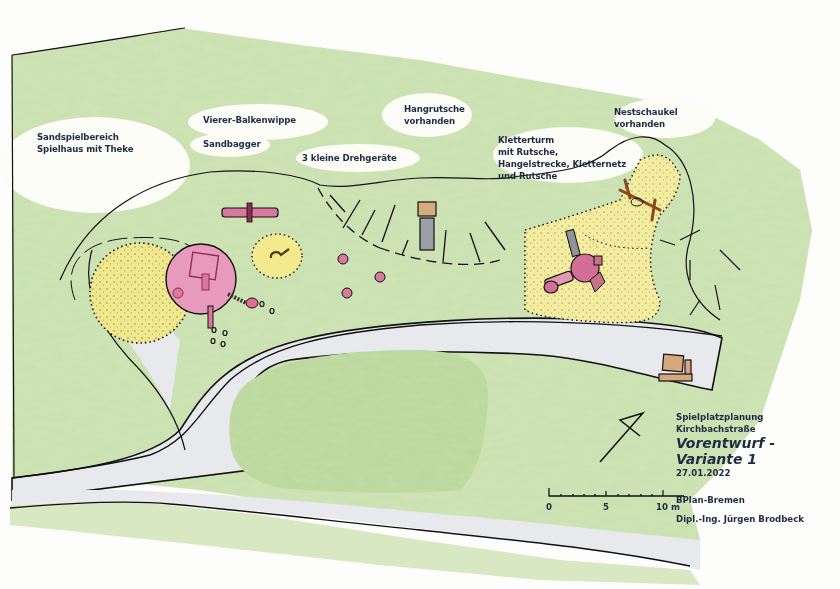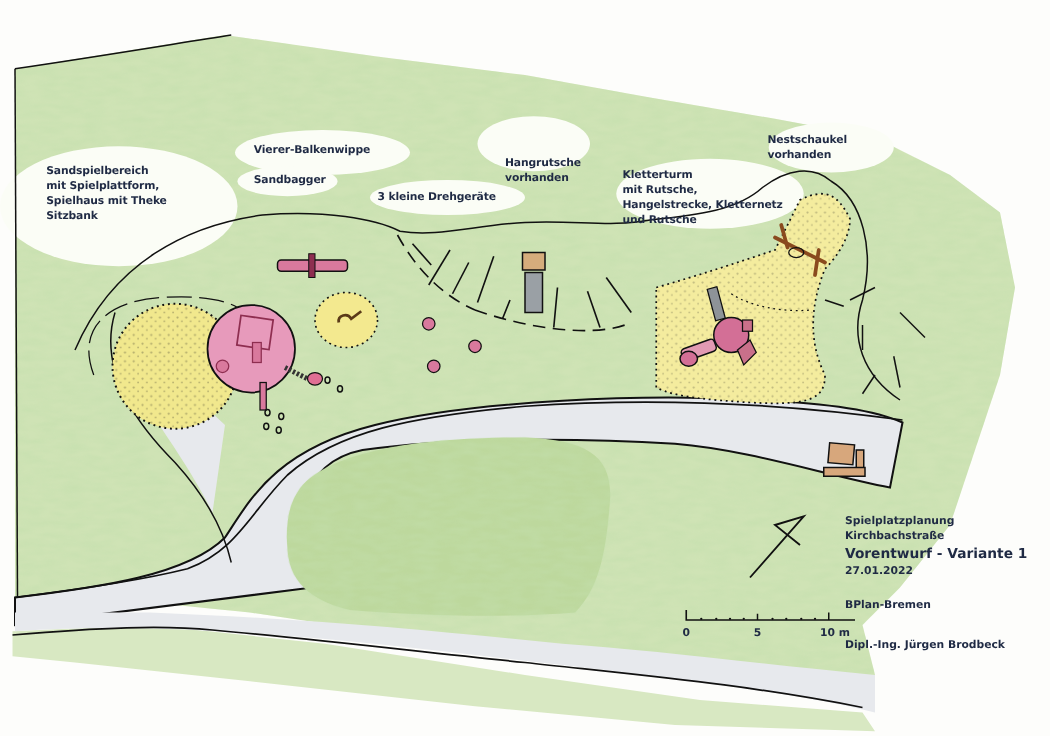--- a/index.html
+++ b/index.html
@@ -1,21 +1,21 @@
 <!DOCTYPE html>
 <html><head>
 <meta charset="utf-8">
 <style>
   html,body{margin:0;padding:0;background:#fdfdfb;}
   body{width:840px;height:589px;position:relative;overflow:hidden;font-family:"Liberation Sans",sans-serif;}
   svg.map{position:absolute;left:0;top:0;width:840px;height:589px;}
   .lbl{position:absolute;font-family:"DejaVu Sans",sans-serif;font-weight:bold;color:#1f2a44;font-size:8.6px;line-height:12px;white-space:nowrap;letter-spacing:-0.1px;}
   .lbl div{white-space:nowrap;}
   .tb{position:absolute;left:676px;top:411px;font-family:"DejaVu Sans",sans-serif;font-weight:bold;color:#1f2a44;font-size:8.6px;line-height:12px;}
-  .tb .big{font-size:11px;line-height:16px;}
+  .tb .big{font-size:14px;line-height:16px;font-style:italic;}
   .scale{position:absolute;left:548px;top:486px;width:140px;height:32px;}
   .scale .t{position:absolute;top:16px;font-family:"DejaVu Sans",sans-serif;font-weight:bold;color:#1f2a44;font-size:8.6px;}
 </style>
 </head>
 <body>
 
 <svg class="map" viewBox="0 0 840 589" xmlns="http://www.w3.org/2000/svg">
   <defs>
     <filter id="rough" x="-5%" y="-5%" width="110%" height="110%">
       <feTurbulence type="fractalNoise" baseFrequency="0.06 0.18" numOctaves="2" seed="4" result="n"></feTurbulence>
@@ -161,49 +161,47 @@
     <rect x="659" y="374" width="33" height="7"></rect>
   </g>
 
   <g stroke="#111" stroke-width="1.5" fill="none">
     <path d="M600,462 L643,413 L620,420 L640,436"></path>
   </g>
 </svg>
 
 <div class="lbl" style="left:37px;top:131px;">
   <div>Sandspielbereich</div>
-  <div>mit Spielplattform,</div>
   <div>Spielhaus mit Theke</div>
-  <div>Sitzbank</div>
 </div>
 <div class="lbl" style="left:203px;top:114px;">Vierer-Balkenwippe</div>
 <div class="lbl" style="left:203px;top:138px;">Sandbagger</div>
 <div class="lbl" style="left:302px;top:152px;">3 kleine Drehgeräte</div>
-<div class="lbl" style="left:404px;top:103px;margin-top:22px;">
+<div class="lbl" style="left:404px;top:103px;">
   <div>Hangrutsche</div>
   <div>vorhanden</div>
 </div>
 <div class="lbl" style="left:498px;top:134px;">
   <div>Kletterturm</div>
   <div>mit Rutsche,</div>
   <div>Hangelstrecke, Kletternetz</div>
   <div>und Rutsche</div>
 </div>
 <div class="lbl" style="left:614px;top:106px;">
   <div>Nestschaukel</div>
   <div>vorhanden</div>
 </div>
 
 <div class="tb">
   <div>Spielplatzplanung</div>
   <div>Kirchbachstraße</div>
   <div class="big">Vorentwurf - Variante 1</div>
   <div>27.01.2022</div>
   <div style="margin-top:15px;">BPlan-Bremen</div>
-  <div style="margin-top:20px;">Dipl.-Ing. Jürgen Brodbeck</div>
+  <div style="margin-top:7px;">Dipl.-Ing. Jürgen Brodbeck</div>
 </div>
 
 <div class="scale">
   <svg width="140" height="14" style="position:absolute;left:0;top:0;">
     <path d="M1,2 L1,10 L136,10" fill="none" stroke="#111" stroke-width="1.3"></path>
     <path d="M58,5 L58,10 M115,4 L115,10" stroke="#111" stroke-width="1.2"></path>
     <g fill="#111">
       <circle cx="13" cy="9" r="0.9"></circle>
         <circle cx="25" cy="9" r="0.9"></circle>
         <circle cx="36" cy="9" r="0.9"></circle>

